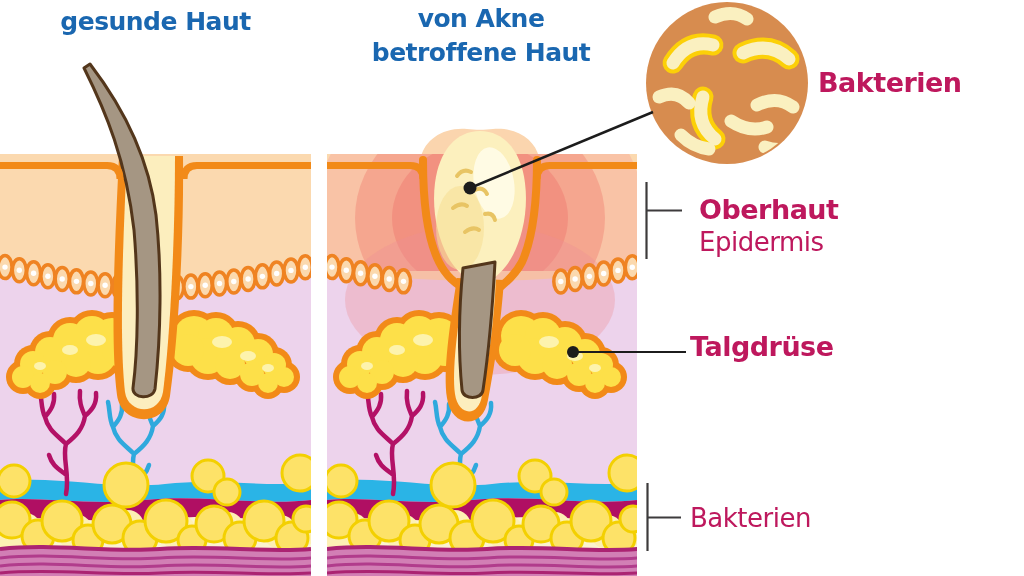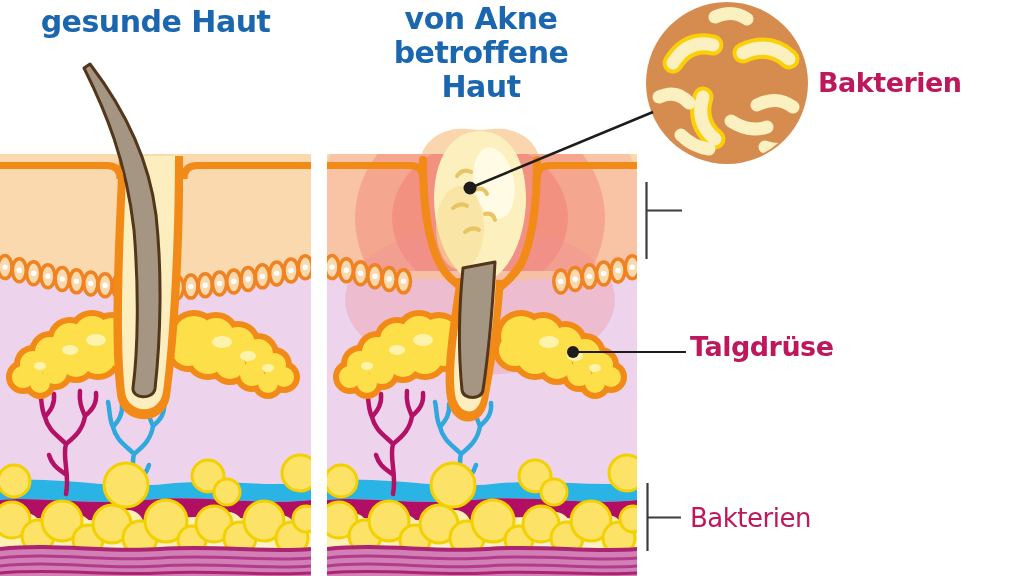--- a/index.html
+++ b/index.html
@@ -1,19 +1,19 @@
 <!DOCTYPE html>
 <html><head>
 <meta charset="utf-8">
 <style>
   html,body{margin:0;padding:0;background:#fff;}
   #stage{position:relative;width:1024px;height:576px;background:#ffffff;overflow:hidden;
          font-family:"DejaVu Sans","Liberation Sans",sans-serif;}
   .abs{position:absolute;}
-  .title{color:#1a67b0;font-weight:bold;font-size:30px;line-height:34px;text-align:center;letter-spacing:-0.5px;}
+  .title{color:#1a67b0;font-weight:bold;font-size:25px;line-height:34px;text-align:center;letter-spacing:-0.5px;}
   .lbl{color:#be185d;font-size:27px;line-height:33px;letter-spacing:-0.5px;}
   .lbl .b{font-weight:bold;display:block;}
   .lbl .r{font-weight:normal;display:block;font-size:26px;}
   svg{display:block;}
 </style>
 </head>
 <body>
 
 <div id="stage">
 
@@ -290,18 +290,22 @@
   </svg>
 
   <div class="abs title" style="left:0;top:5px;width:311px">
     <span>gesunde Haut</span>
   </div>
   <div class="abs title" style="left:355px;top:2px;width:252px">
     <span style="display:block">von Akne</span>
     <span style="display:block">betroffene Haut</span>
   </div>
   <div class="abs lbl" style="left:818px;top:66px;font-weight:bold">Bakterien</div>
+  <div class="abs lbl" style="left:699px;top:193px">
+    <span class="b">Oberhaut</span>
+    <span class="r">Epidermis</span>
+  </div>
   <div class="abs lbl" style="left:690px;top:330px;font-weight:bold">Talgdrüse</div>
   <div class="abs lbl" style="left:690px;top:502px">
     <span class="r">Bakterien</span>
   </div>
 
 </div>
 
 </body></html>

